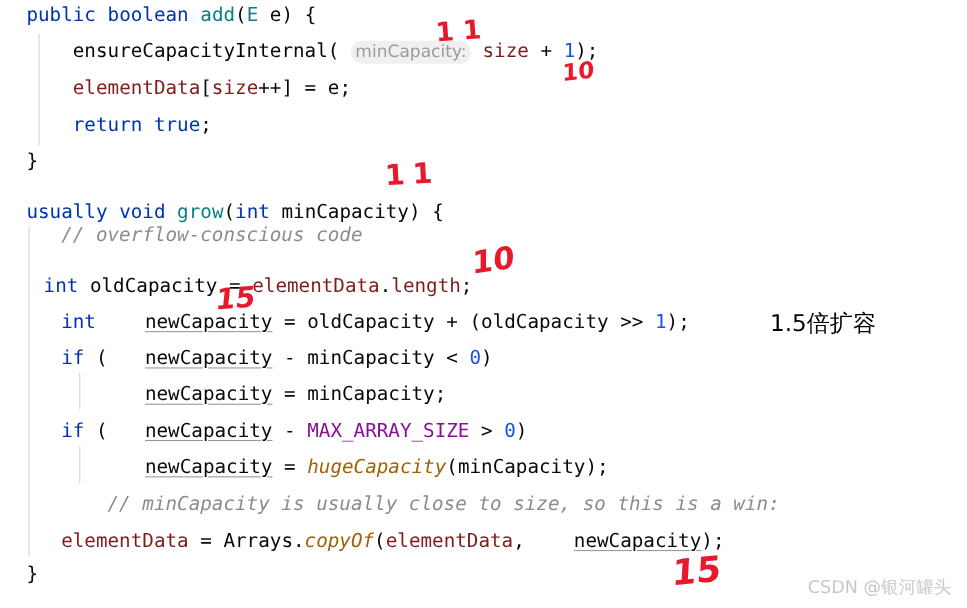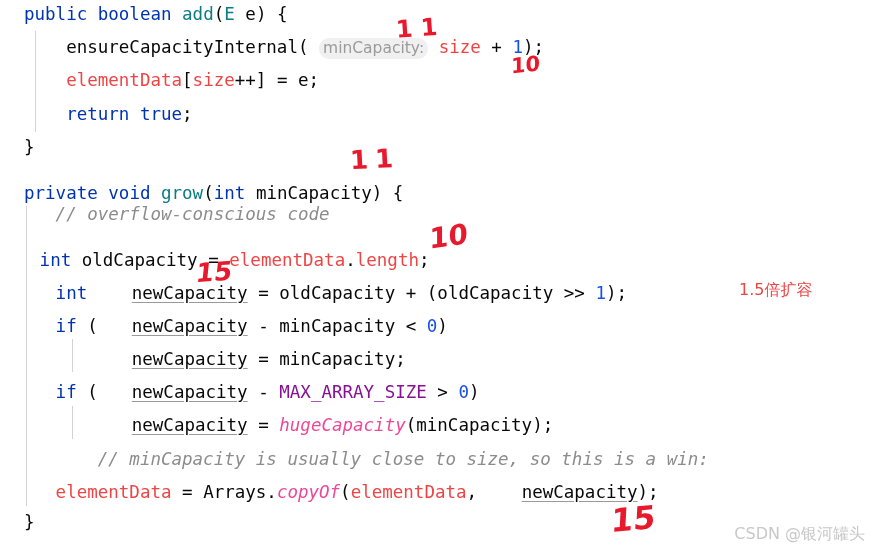--- a/index.html
+++ b/index.html
@@ -34,25 +34,25 @@
     position: absolute;
     left: 0;
     height: 33.5px;
     white-space: pre;
     display: block;
   }
 
   
   .kw      { color: #0033b3; }            
   .typ     { color: #0b7c86; }            
-  .fld     { color: #ef4444; }            
+  .fld     { color: #7f1d1d; }            
   .num     { color: #1750eb; }            
   .cmt     { color: #8c8c8c; font-style: italic; }   
   .stat    { color: #871094; }   
-  .mth     { color: #ec4899; font-style: italic; }   
+  .mth     { color: #a16207; font-style: italic; }   
   .plain   { color: #080808; }
   .ul      { text-decoration: underline; text-decoration-color: #9a9a9a; text-underline-offset: 3px; margin-left: 34px; }
 
   
   .hint {
     background: #f0f0f0;
     color: #9a9a9a;
     border-radius: 10px;
     padding: 1px 4px 2px 4px;
     font-size: 15.5px;
@@ -108,25 +108,25 @@
   }
   .ink-15b {
     left: 611px; top: 503px;
     font-size: 32px;
     transform: rotate(-5deg) skewX(-8deg);
   }
 
   
   .note-cn {
     position: absolute;
-    left: 739px;
+    left: 700px;
     top: 280px;
-    color: #ef4444;
-    font-family: "DejaVu Sans", sans-serif;
-    font-size: 16px;
+    color: #000000;
+    font-family: "DejaVu Sans", sans-serif;
+    font-size: 21px;
     letter-spacing: 0px;
     white-space: nowrap;
   }
 
   
   .watermark {
     position: absolute;
     right: 14px;
     bottom: 8px;
     color: #c8c8c8;
@@ -156,21 +156,21 @@
     
     <div class="line" style="left:24px; top:64px;"><span class="plain">    </span><span class="fld">elementData</span><span class="plain">[</span><span class="fld">size</span><span class="plain">++] = </span><span class="plain">e</span><span class="plain">;</span></div>
 
     
     <div class="line" style="left:24px; top:98px;"><span class="plain">    </span><span class="kw">return</span><span class="plain"> </span><span class="kw">true</span><span class="plain">;</span></div>
 
     
     <div class="line" style="left:24px; top:131px;"><span class="plain">}</span></div>
 
     
-    <div class="line" style="left:24px; top:177px;"><span class="kw">private</span><span class="plain"> </span><span class="kw">void</span><span class="plain"> </span><span class="typ">grow</span><span class="plain">(</span><span class="kw">int</span><span class="plain"> </span><span class="plain">minCapacity</span><span class="plain">) {</span></div>
+    <div class="line" style="left:24px; top:177px;"><span class="kw">usually</span><span class="plain"> </span><span class="kw">void</span><span class="plain"> </span><span class="typ">grow</span><span class="plain">(</span><span class="kw">int</span><span class="plain"> </span><span class="plain">minCapacity</span><span class="plain">) {</span></div>
 
     
     <div class="line cmt" style="left:24px; top:198px;"><span class="plain cmt">   </span><span class="cmt">// overflow-conscious code</span></div>
 
     
     <div class="line" style="left:8px; top:244px;"><span class="plain">   </span><span class="kw">int</span><span class="plain"> </span><span class="plain">oldCapacity</span><span class="plain"> = </span><span class="fld">elementData</span><span class="plain">.</span><span class="fld">length</span><span class="plain">;</span></div>
 
     
     <div class="line" style="left:24px; top:277px;"><span class="plain">   </span><span class="kw">int</span><span class="plain"> </span><span class="plain ul">newCapacity</span><span class="plain"> = </span><span class="plain">oldCapacity</span><span class="plain"> + (</span><span class="plain">oldCapacity</span><span class="plain"> &gt;&gt; </span><span class="num">1</span><span class="plain">);</span></div>
 

